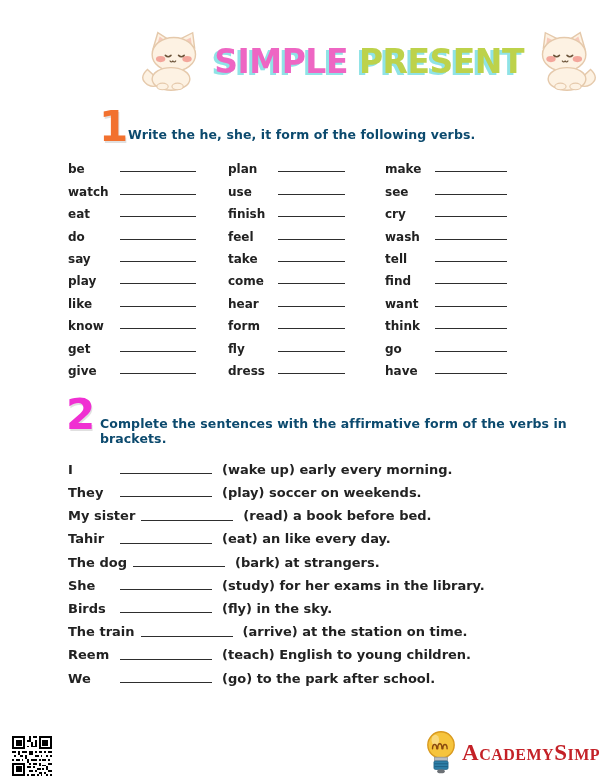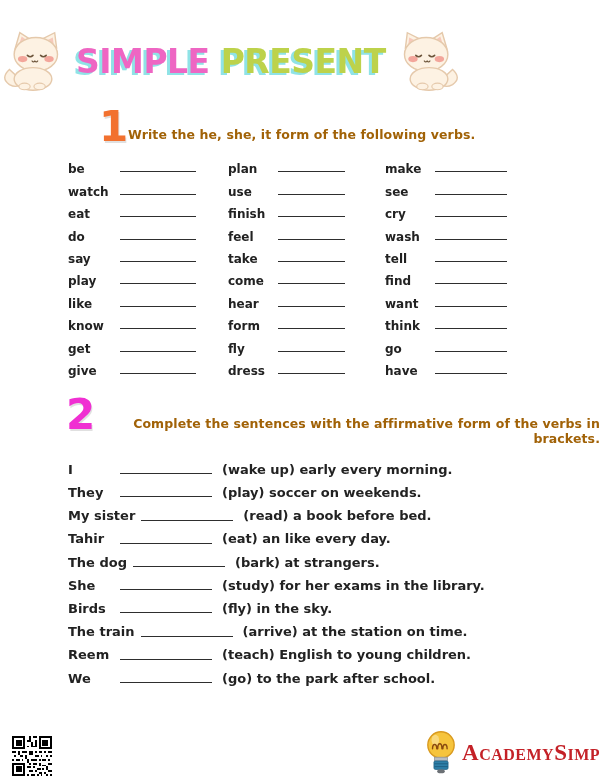--- a/index.html
+++ b/index.html
@@ -3,42 +3,42 @@
 <meta charset="utf-8">
 <style>
   html,body{margin:0;padding:0;background:#fff;}
   #page{
     position:relative;width:600px;height:777px;background:#ffffff;
     overflow:hidden;font-family:"DejaVu Sans",sans-serif;color:#222;
   }
   
   #header{
     position:absolute;left:0;right:0;top:26px;height:70px;
-    display:flex;justify-content:flex-start;align-items:center;gap:10px;
+    display:flex;justify-content:flex-end;align-items:center;gap:10px;
   }
   .title{
     font-size:33px;font-weight:800;letter-spacing:-0.5px;white-space:nowrap;
   }
   .title .w1{color:#ee66c3;text-shadow:-3px 2px 0 #8fe3e6;}
   .title .w2{color:#bdd24b;text-shadow:-3px 2px 0 #8fe3e6;}
   .cat{width:66px;height:64px;flex:0 0 auto;}
   .cat.flip{transform:scaleX(-1);}
   
   .secnum{
     position:absolute;font-size:42px;font-weight:800;line-height:1;
     text-shadow:1px 2px 0 rgba(0,0,0,0.12);
   }
   #num1{left:99px;top:106px;color:#f2712f;}
   #num2{left:66px;top:394px;color:#f02fd2;}
   .instr{
-    position:absolute;font-size:12.5px;font-weight:bold;color:#a16207;
+    position:absolute;font-size:12.5px;font-weight:bold;color:#0c4a6e;
     letter-spacing:0.1px;
   }
   #instr1{left:128px;top:127px;}
-  #instr2{left:112px;top:416px;text-align:right;}
+  #instr2{left:100px;top:416px;}
   
   #verbs{
     position:absolute;left:68px;top:156px;width:439px;
     display:grid;grid-template-columns:52px 108px 50px 107px 50px 72px;
     grid-auto-rows:22.4px;align-items:end;
   }
   .vl{font-size:12px;font-weight:bold;padding-bottom:3px;line-height:1;}
   .vb{border-bottom:1.4px solid #2e2e2e;margin-bottom:6px;height:0;}
   .vb.b1{width:76px;}
   .vb.b2{width:67px;}

